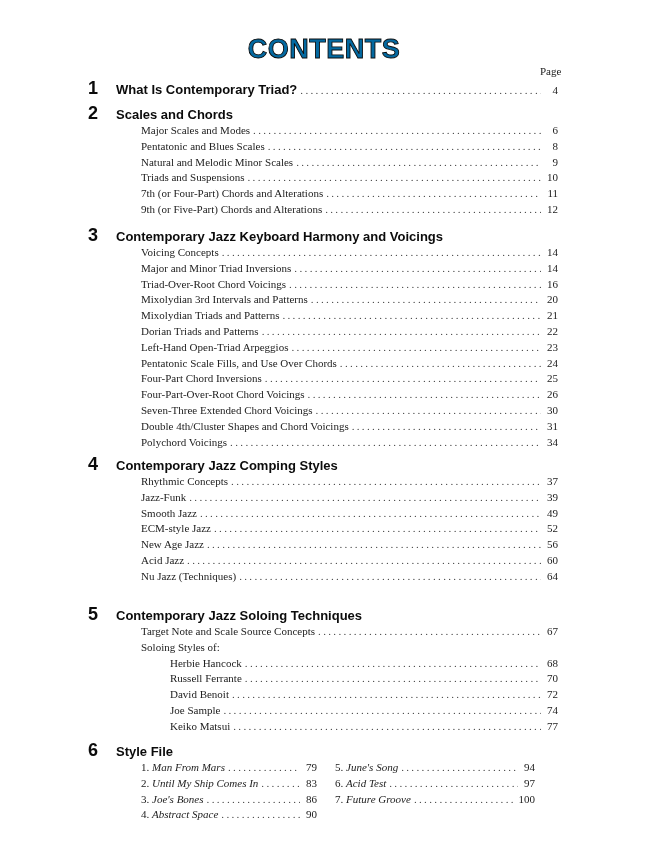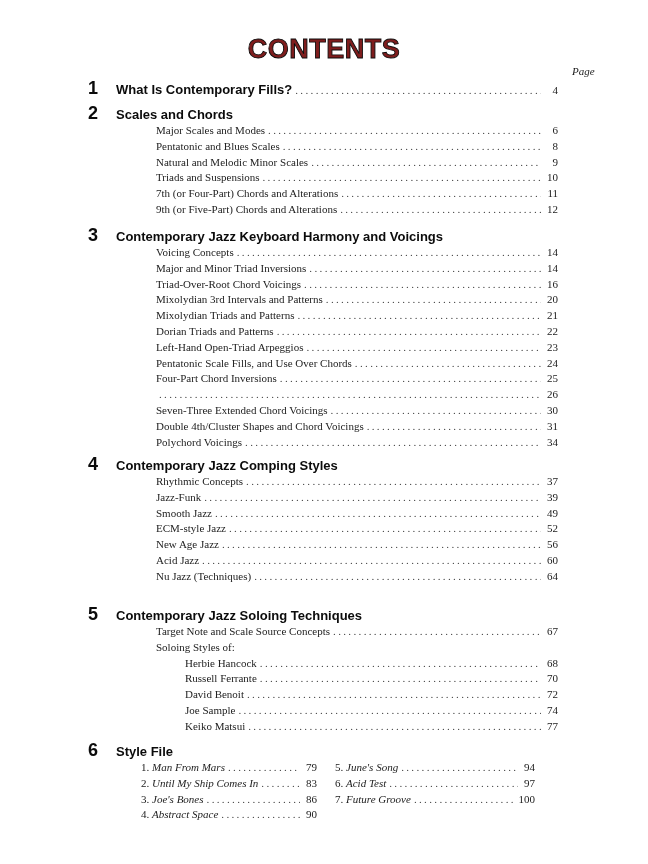--- a/index.html
+++ b/index.html
@@ -18,30 +18,29 @@
     .page-title {
       position: absolute;
       top: 34px;
       left: 0;
       width: 648px;
       text-align: center;
       font-family: "Liberation Sans", sans-serif;
       font-weight: 900;
       font-size: 27px;
       letter-spacing: 0.5px;
-      color: #7f1d1d;
+      color: #0369a1;
       -webkit-text-stroke: 0.9px #0b0b0b;
     }
     .page-col-label {
       position: absolute;
       top: 65px;
-      left: 572px;
+      left: 540px;
       font-size: 11px;
       color: #222;
-      font-style: italic;
     }
     .section {
       position: absolute;
       left: 88px;
       width: 470px;
     }
     .section-head {
       display: flex;
       align-items: baseline;
       height: 20px;
@@ -78,21 +77,21 @@
     }
     .leader-row .dots::after {
       content: ". . . . . . . . . . . . . . . . . . . . . . . . . . . . . . . . . . . . . . . . . . . . . . . . . . . . . . . . . . . . . . . . . . . . . . . . . . . . . . . . . . . . . . . . . . . . . . . . . . . .";
       letter-spacing: -0.2px;
     }
     .leader-row .pg {
       white-space: nowrap;
       text-align: right;
       min-width: 14px;
     }
-    .items { margin-left: 68px; }
+    .items { margin-left: 53px; }
     .items .sub { margin-left: 29px; }
     .plain-row {
       font-size: 11px;
       height: 15.8px;
       line-height: 15.8px;
       color: #222;
     }
     .style-cols {
       display: flex;
       margin-left: 53px;
@@ -104,21 +103,21 @@
   </style>
 </head>
 <body>
 
 <div class="page-title">CONTENTS</div>
 <div class="page-col-label">Page</div>
 
 <div class="section" style="top:78px;">
   <div class="leader-row" style="height:20px;line-height:20px;">
     <span class="section-num">1</span>
-    <span class="label section-title">What Is Contemporary Fills?</span>
+    <span class="label section-title">What Is Contemporary Triad?</span>
     <span class="dots"></span>
     <span class="pg">4</span>
   </div>
 </div>
 
 <div class="section" style="top:103px;">
   <div class="section-head">
     <span class="section-num">2</span>
     <span class="section-title">Scales and Chords</span>
   </div>
@@ -201,20 +200,21 @@
         <span class="label">Pentatonic Scale Fills, and Use Over Chords</span>
         <span class="dots"></span>
         <span class="pg">24</span>
       </div>
       <div class="leader-row">
         <span class="label">Four-Part Chord Inversions</span>
         <span class="dots"></span>
         <span class="pg">25</span>
       </div>
       <div class="leader-row">
+        <span class="label">Four-Part-Over-Root Chord Voicings</span>
         <span class="dots"></span>
         <span class="pg">26</span>
       </div>
       <div class="leader-row">
         <span class="label">Seven-Three Extended Chord Voicings</span>
         <span class="dots"></span>
         <span class="pg">30</span>
       </div>
       <div class="leader-row">
         <span class="label">Double 4th/Cluster Shapes and Chord Voicings</span>

